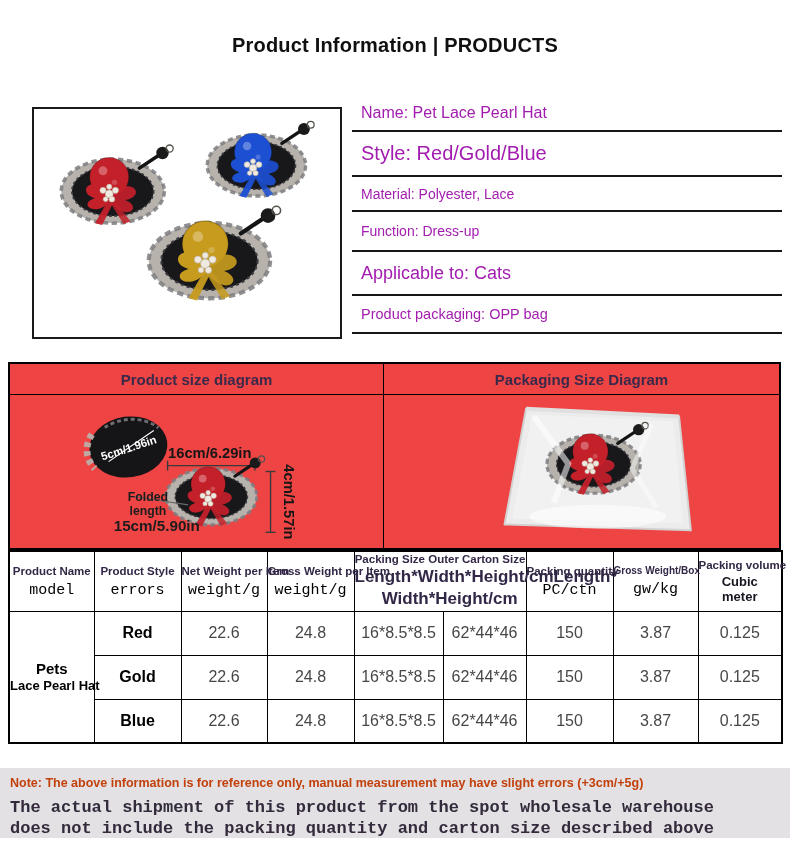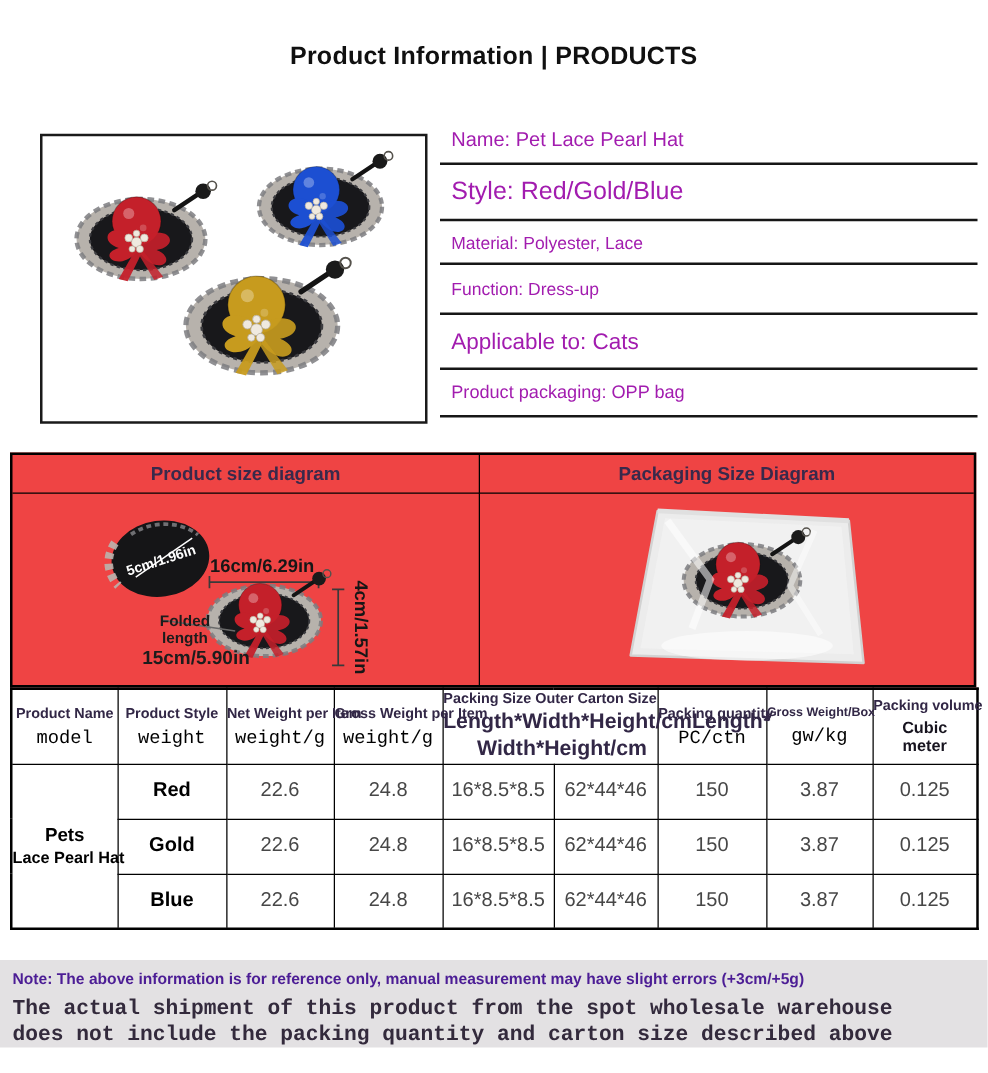--- a/index.html
+++ b/index.html
@@ -75,21 +75,21 @@
   td.name-cell{font-weight:bold;color:#000;white-space:nowrap;}
   .name-l1{font-size:15px;line-height:1.2;}
   .name-l2{font-size:13px;line-height:1.2;}
   td.style-cell{font-weight:bold;font-size:16px;color:#000;}
   td.val-cell{font-size:16px;color:#474747;white-space:nowrap;}
   
   .note-strip{
     position:absolute;left:0;top:768px;width:790px;height:70px;
     background:#e3e1e3;box-sizing:border-box;padding:8px 0 0 10px;
   }
-  .note-line1{font-size:12.5px;font-weight:bold;color:#4c1d95;white-space:nowrap;}
+  .note-line1{font-size:12.5px;font-weight:bold;color:#c2410c;white-space:nowrap;}
   .note-line2{
     margin-top:7px;font-size:17px;font-weight:bold;color:#332a3c;
     line-height:1.25;width:730px;font-family:Liberation Mono, monospace;
   }
   .svg-label{font-family:"Liberation Sans",sans-serif;font-weight:bold;}
 </style>
 </head>
 <body>
 
 <svg width="0" height="0" style="position:absolute" aria-hidden="true">
@@ -203,21 +203,21 @@
       <col style="width:84px">
   </colgroup>
   <thead>
     <tr>
       <th>
         <div class="th-title">Product Name</div>
         <div class="th-sub-mono">model</div>
       </th>
       <th>
         <div class="th-title">Product Style</div>
-        <div class="th-sub-mono">weight</div>
+        <div class="th-sub-mono">errors</div>
       </th>
       <th>
         <div class="th-title">Net Weight per Item</div>
         <div class="th-sub-mono">weight/g</div>
       </th>
       <th>
         <div class="th-title">Gross Weight per Item</div>
         <div class="th-sub-mono">weight/g</div>
       </th>
       <th colspan="2">

